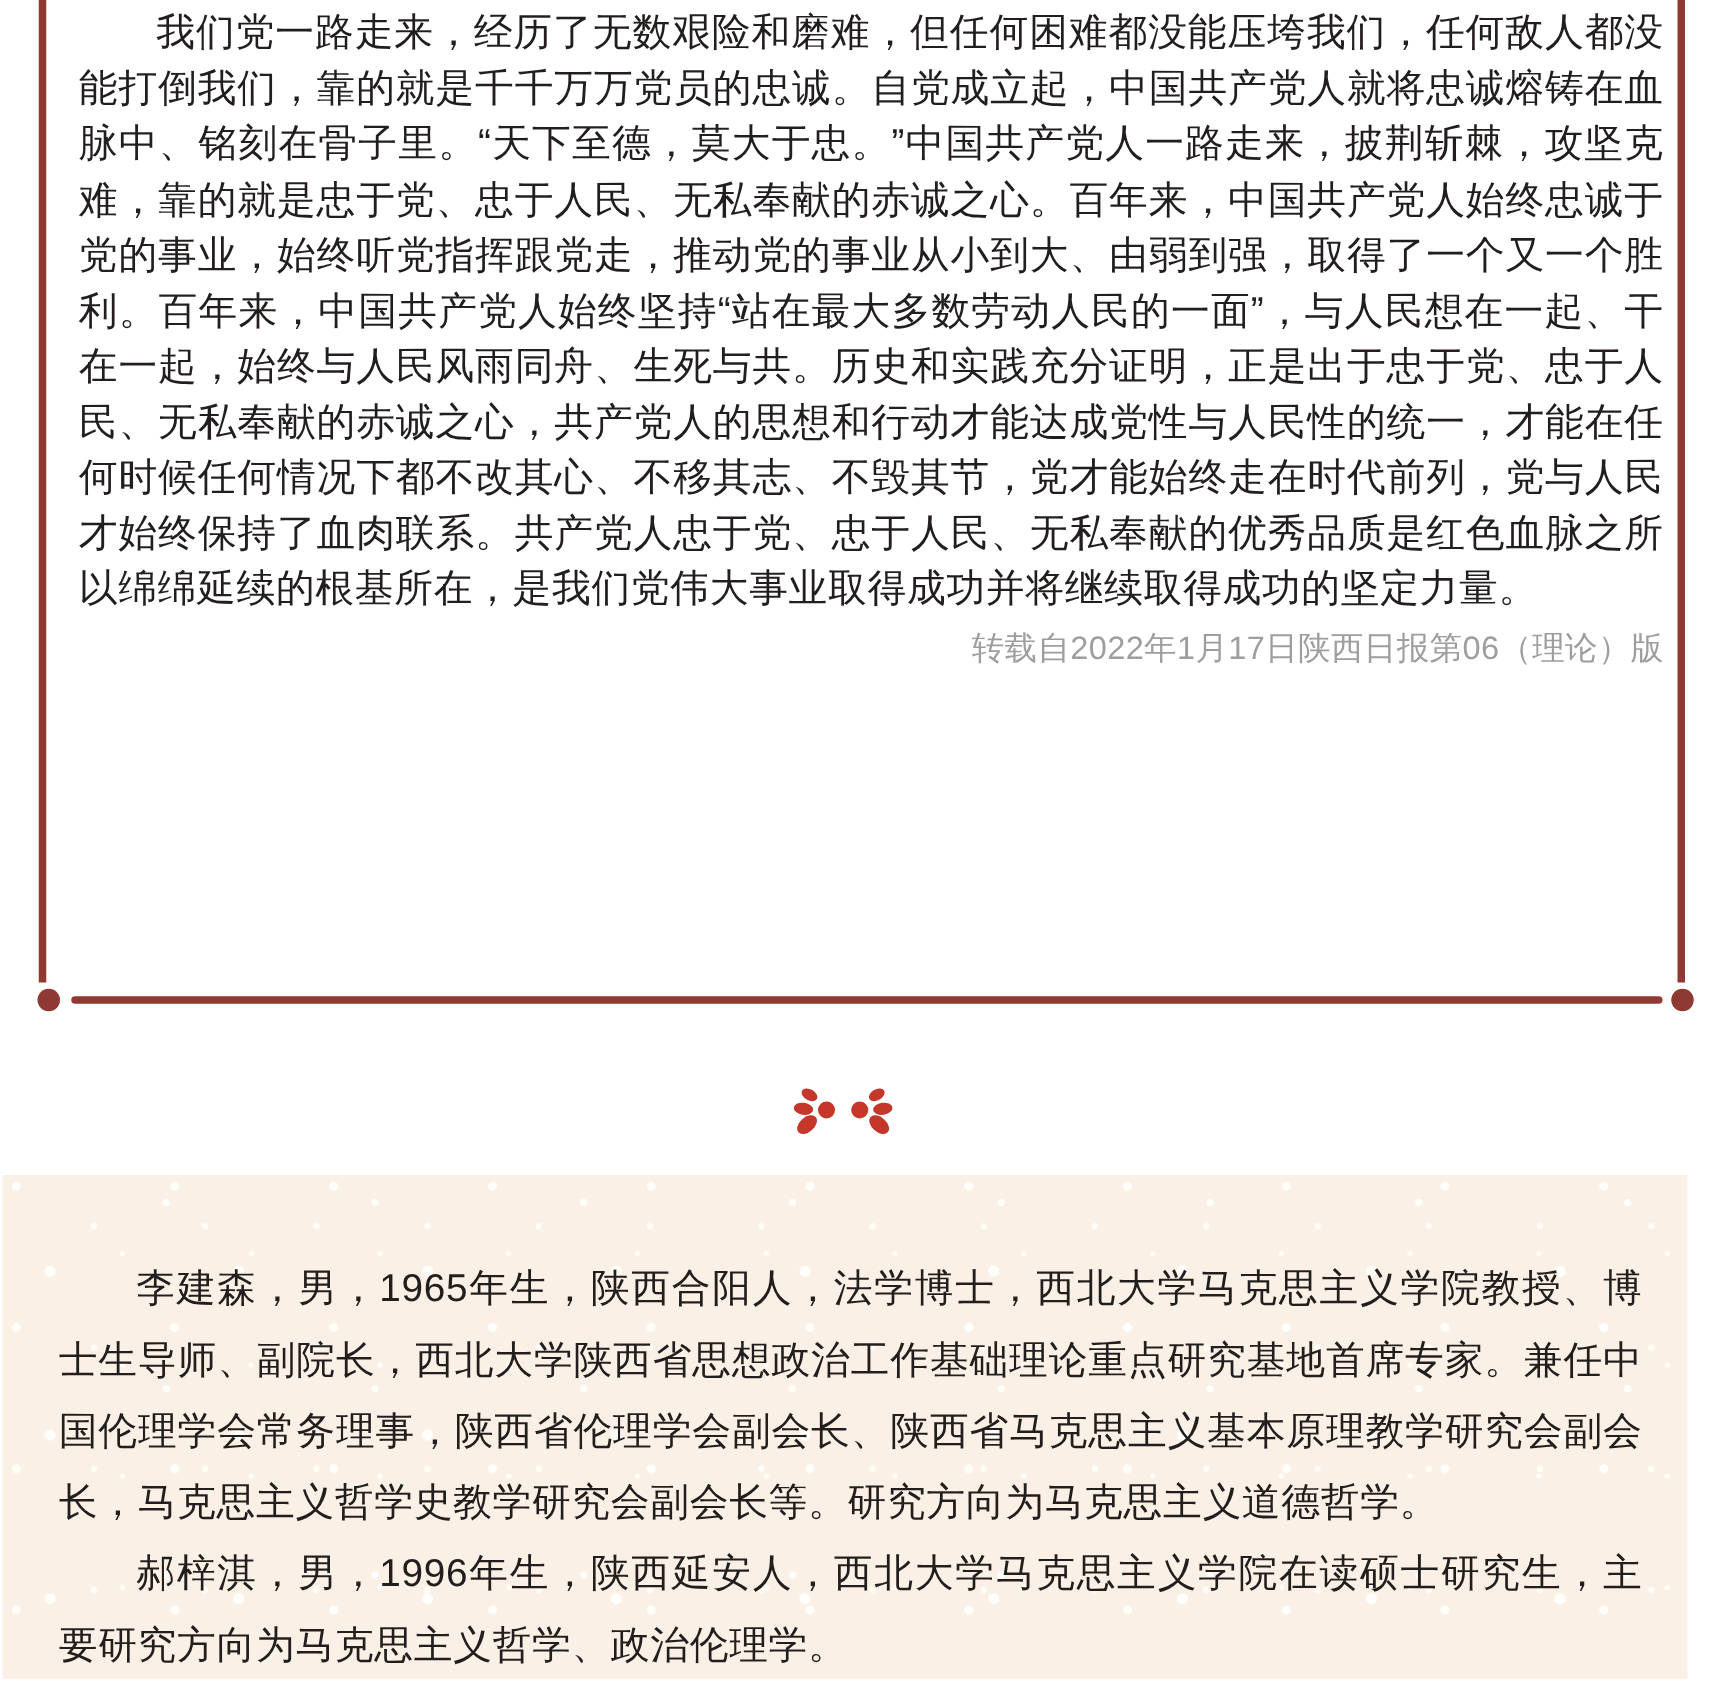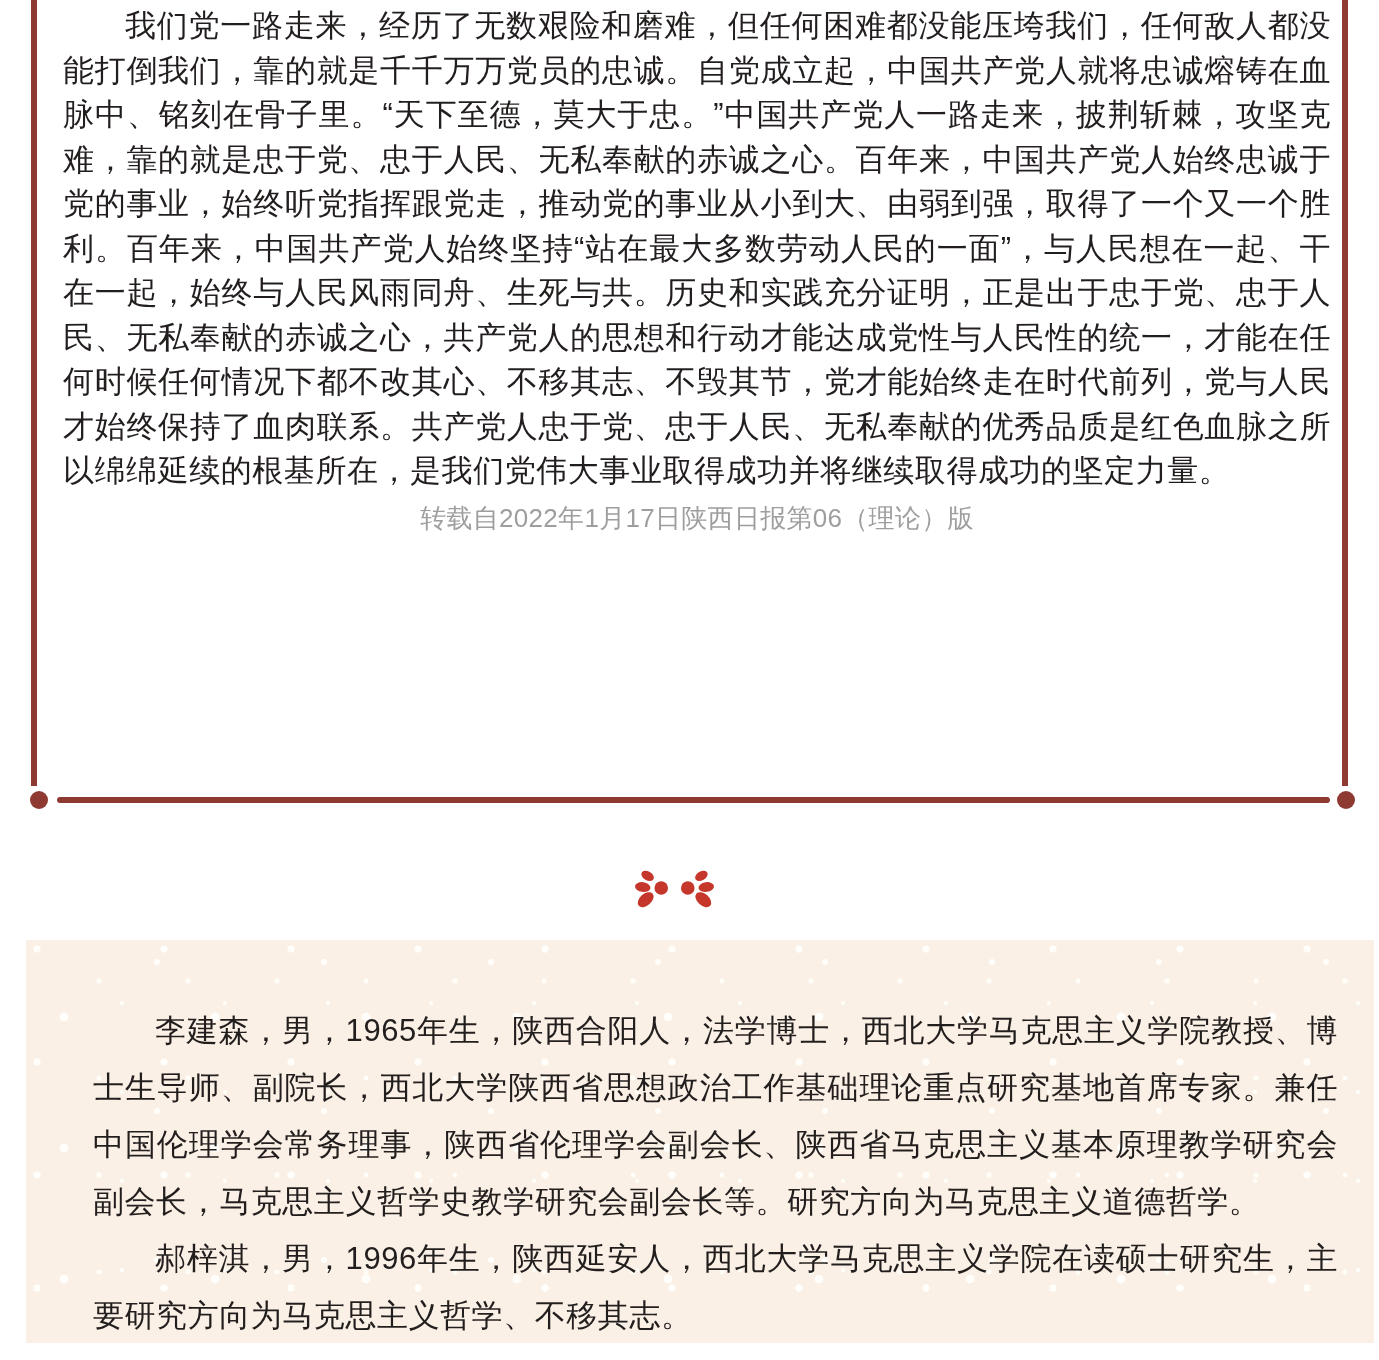--- a/index.html
+++ b/index.html
@@ -22,43 +22,43 @@
   .article-text{position:absolute;left:63px;top:4px;width:1268px;}
   .article-text p{
     margin:0;
     font-size:31px;line-height:44.5px;letter-spacing:0.55px;
     text-indent:2em;text-align:justify;
     color:var(--text_dark,#221e1d);
   }
   .article-text p.citation{
     margin-top:8px;
     font-size:26px;line-height:32px;letter-spacing:0.3px;
-    text-indent:0;text-align:center;
+    text-indent:0;text-align:right;
     color:var(--citation_gray,#9e9e9e);
   }
   
   .badge-row{
     position:absolute;left:0;top:855px;width:100%;height:67px;
     display:flex;justify-content:center;align-items:center;gap:11px;
     transform:translateX(-15px);
   }
   .ornament{width:35px;height:44px;display:block;}
   .ornament.right{transform:scaleX(-1);}
   .badge{position:relative;width:225px;height:67px;}
   .badge-frame{position:absolute;left:0;top:0;width:225px;height:67px;display:block;}
   .badge-label{
     position:absolute;left:0;top:0;width:100%;height:100%;
     display:flex;align-items:center;justify-content:center;
     font-size:31px;letter-spacing:4px;text-indent:4px;
     color:var(--badge_red,#d23c30);
   }
   
   .bio{
-    position:absolute;left:26px;top:940px;width:1348px;height:403px;
-    box-sizing:border-box;padding:62px 36px 0 67px;
+    position:absolute;left:2px;top:940px;width:1348px;height:403px;
+    box-sizing:border-box;padding:62px 36px 0 45px;
     background-color:var(--bio_bg,#faf0e6);
     background-image:
       radial-gradient(circle at 11px 9px,  #fffefb 3.2px, rgba(255,255,255,0) 4px),
       radial-gradient(circle at 73px 41px, #fffdf7 2.2px, rgba(255,255,255,0) 3px),
       radial-gradient(circle at 38px 77px, #fffefb 4px,   rgba(255,255,255,0) 4.8px),
       radial-gradient(circle at 96px 63px, #fffdf7 1.8px, rgba(255,255,255,0) 2.5px),
       radial-gradient(circle at 131px 22px,#fffefb 2.6px, rgba(255,255,255,0) 3.3px);
     background-size:127px 113px, 89px 97px, 151px 131px, 103px 89px, 167px 149px;
   }
   .bio p{
@@ -103,16 +103,16 @@
         <ellipse cx="14" cy="8.5" rx="7" ry="4.5" transform="rotate(30 14 8.5)"></ellipse>
         <ellipse cx="9" cy="20" rx="8" ry="5" transform="rotate(8 9 20)"></ellipse>
         <ellipse cx="12" cy="33" rx="9.5" ry="6" transform="rotate(-42 12 33)"></ellipse>
         <circle cx="28" cy="21" r="7"></circle>
       </g>
     </svg>
   </div>
 
   <section class="bio">
     <p>李建森，男，1965年生，陕西合阳人，法学博士，西北大学马克思主义学院教授、博士生导师、副院长，西北大学陕西省思想政治工作基础理论重点研究基地首席专家。兼任中国伦理学会常务理事，陕西省伦理学会副会长、陕西省马克思主义基本原理教学研究会副会长，马克思主义哲学史教学研究会副会长等。研究方向为马克思主义道德哲学。</p>
-    <p>郝梓淇，男，1996年生，陕西延安人，西北大学马克思主义学院在读硕士研究生，主要研究方向为马克思主义哲学、不移其志。</p>
+    <p>郝梓淇，男，1996年生，陕西延安人，西北大学马克思主义学院在读硕士研究生，主要研究方向为马克思主义哲学、政治伦理学。</p>
   </section>
 
 </div>
 
 </body></html>

